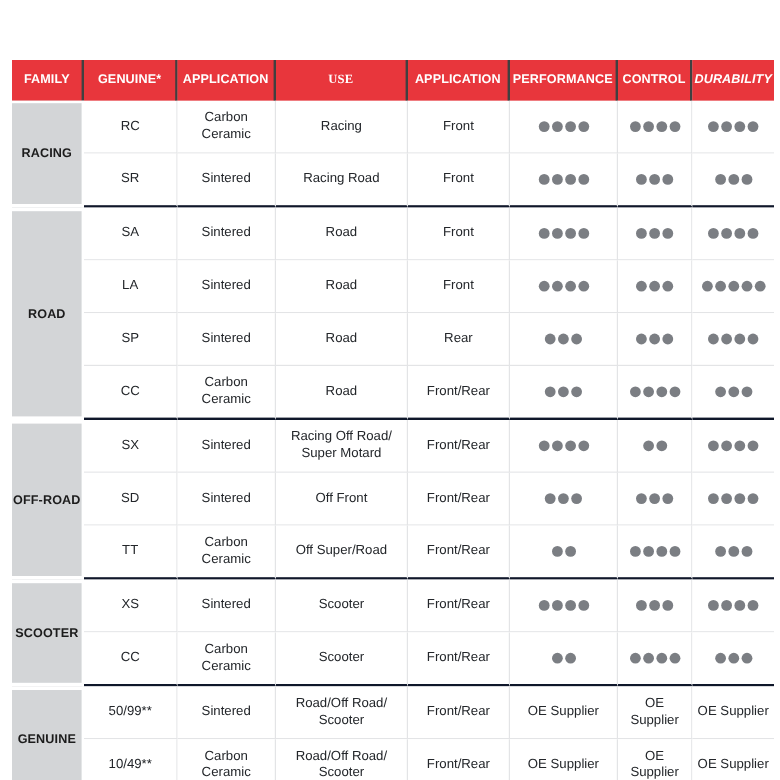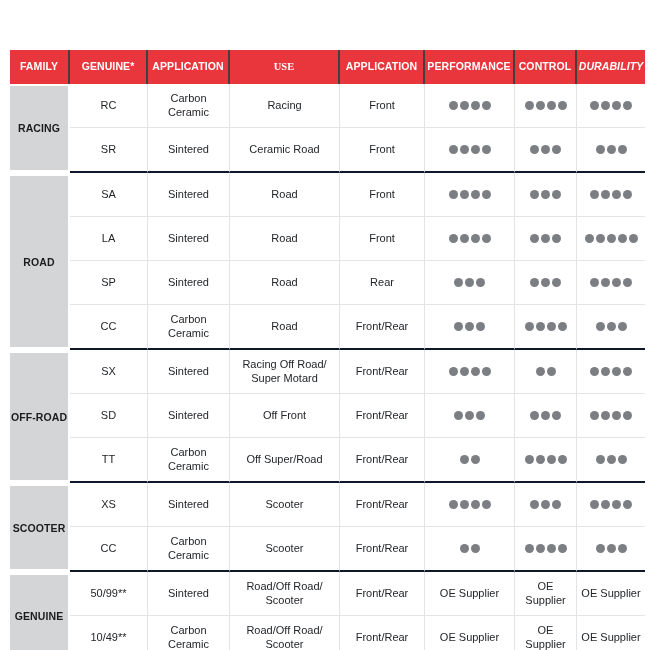--- a/index.html
+++ b/index.html
@@ -143,21 +143,21 @@
               <span class="dot"></span>
               <span class="dot"></span>
               <span class="dot"></span>
               <span class="dot"></span>
             </div>
           </td>
         </tr>
         <tr class="group-end">
           <td class="cell">SR</td>
           <td class="cell">Sintered</td>
-          <td class="cell">Ceramic Road</td>
+          <td class="cell">Racing Road</td>
           <td class="cell">Front</td>
           <td class="cell">
             <div class="dots">
               <span class="dot"></span>
               <span class="dot"></span>
               <span class="dot"></span>
               <span class="dot"></span>
             </div>
           </td>
           <td class="cell">

